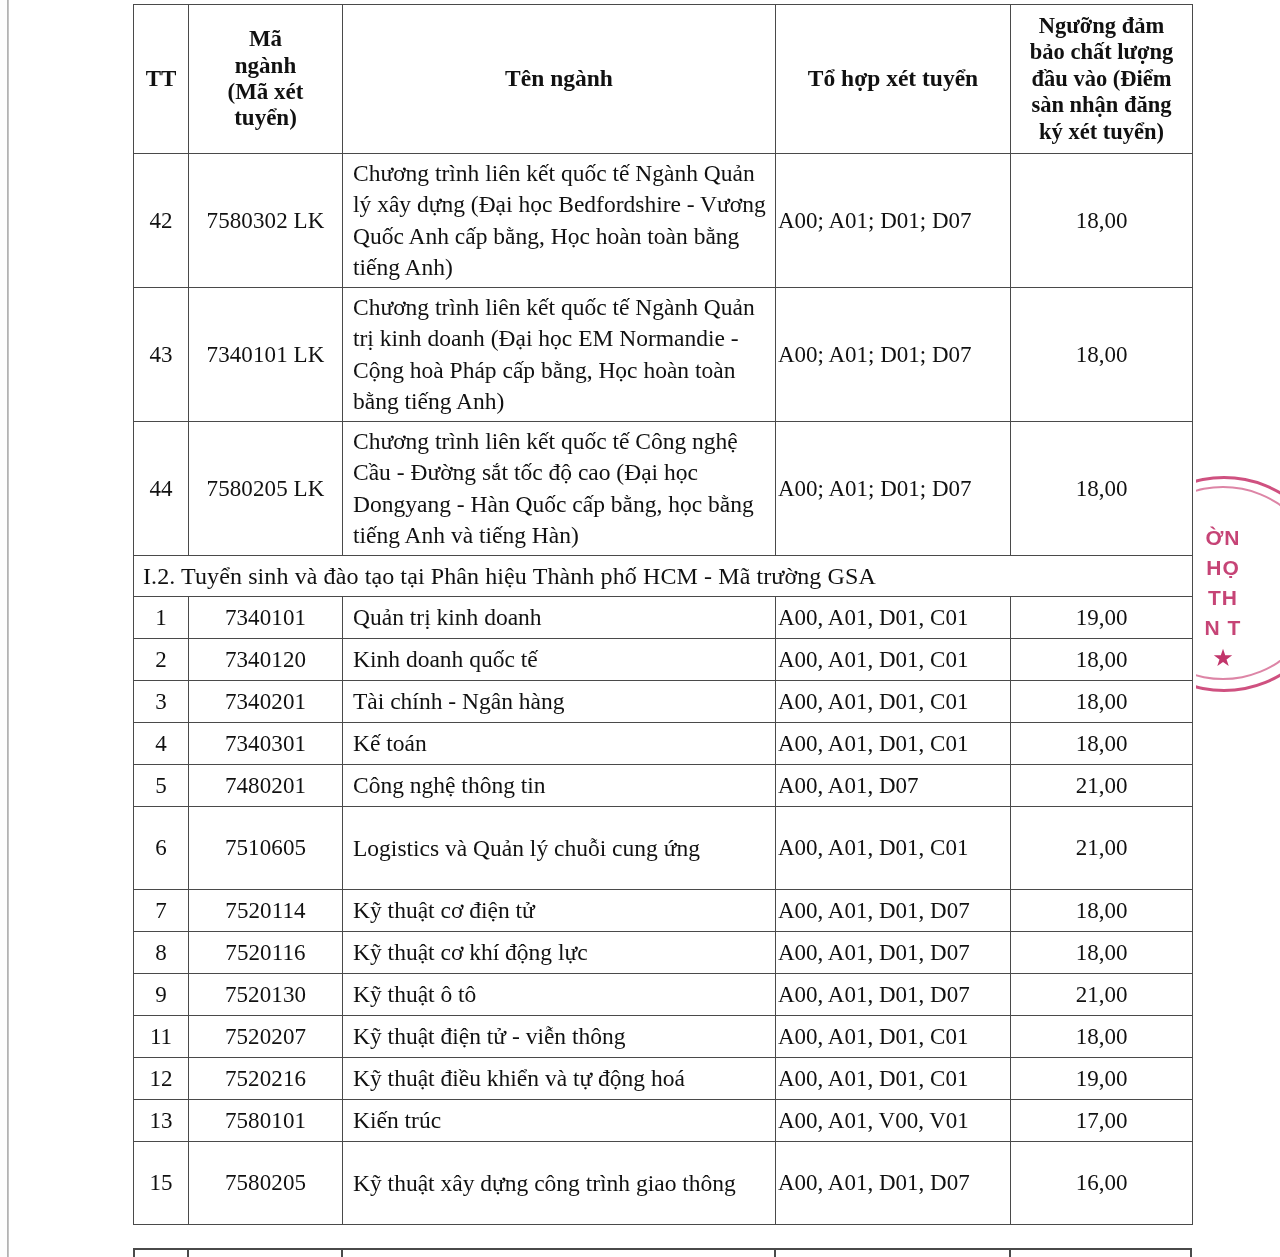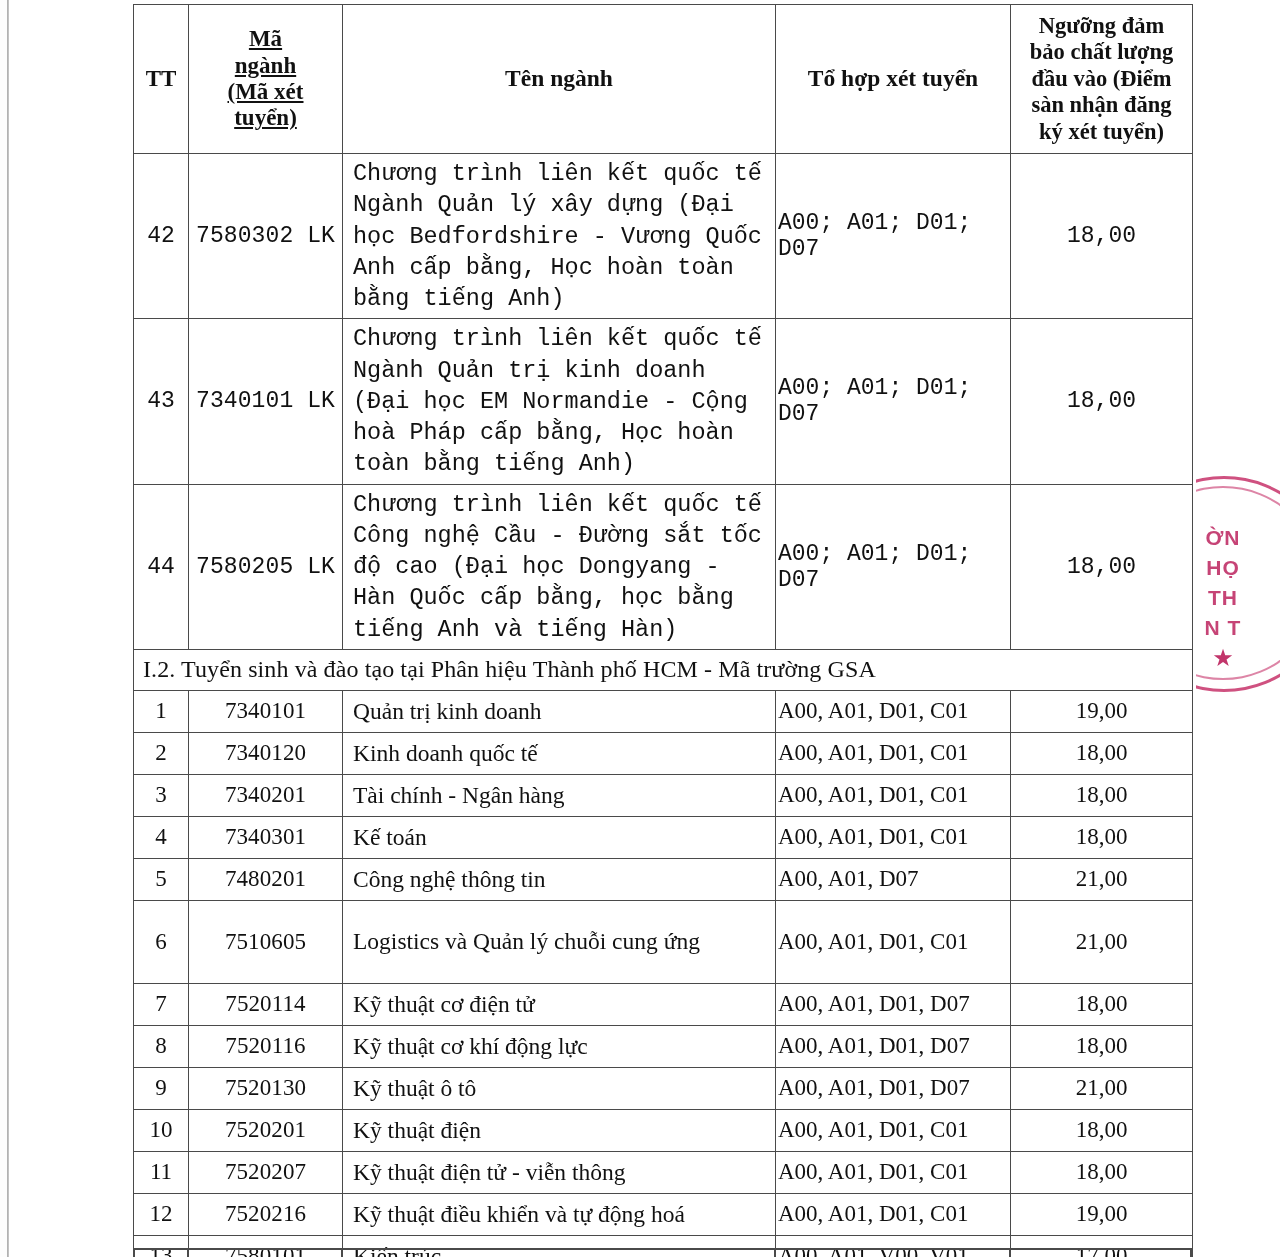--- a/index.html
+++ b/index.html
@@ -59,21 +59,21 @@
 
   thead th {
     font-weight: bold;
     text-align: center;
     font-size: 23px;
     line-height: 1.15;
     padding: 6px 5px;
     height: 148px;
   }
   th.h-tt      { font-size: 23px; }
-  th.h-code    { font-size: 23px; text-decoration: underline; }
+  th.h-code    { font-size: 23px; }
   th.h-name    { font-size: 23.5px; }
   th.h-combo   { font-size: 23.5px; margin-top: 15px; }
   th.h-score   { font-size: 22.5px; line-height: 1.18; }
 
   td.cell-tt {
     text-align: center;
     font-size: 23px;
     padding: 4px 2px;
   }
   td.cell-code {
@@ -93,21 +93,21 @@
     font-size: 23px;
     padding: 4px 2px;
   }
   td.cell-score {
     text-align: center;
     font-size: 23px;
     padding: 4px 2px;
     margin-left: 6px;
   }
 
-  tr.row-tall td { height: 118px; font-family: Liberation Mono, monospace; }
+  tr.row-tall td { height: 118px; }
   tr.row-tall td.cell-name { line-height: 1.33; }
   tr.row-med  td { height: 74px; }
   tr.row-std  td { height: 33px; }
 
   td.section-header {
     text-align: left;
     font-weight: normal;
     font-size: 24px;
     padding: 3px 0 3px 9px;
     height: 34px;
@@ -311,27 +311,20 @@
         <td class="cell-score">18,00</td>
       </tr>
       <tr class="row-std">
         <td class="cell-tt">9</td>
         <td class="cell-code">7520130</td>
         <td class="cell-name">Kỹ thuật ô tô</td>
         <td class="cell-combo">A00, A01, D01, D07</td>
         <td class="cell-score">21,00</td>
       </tr>
       <tr class="row-std">
-        <td class="cell-tt">10</td>
-        <td class="cell-code">7520201</td>
-        <td class="cell-name">Kỹ thuật điện</td>
-        <td class="cell-combo">A00, A01, D01, C01</td>
-        <td class="cell-score">18,00</td>
-      </tr>
-      <tr class="row-std">
         <td class="cell-tt">11</td>
         <td class="cell-code">7520207</td>
         <td class="cell-name">Kỹ thuật điện tử - viễn thông</td>
         <td class="cell-combo">A00, A01, D01, C01</td>
         <td class="cell-score">18,00</td>
       </tr>
       <tr class="row-std">
         <td class="cell-tt">12</td>
         <td class="cell-code">7520216</td>
         <td class="cell-name">Kỹ thuật điều khiển và tự động hoá</td>

